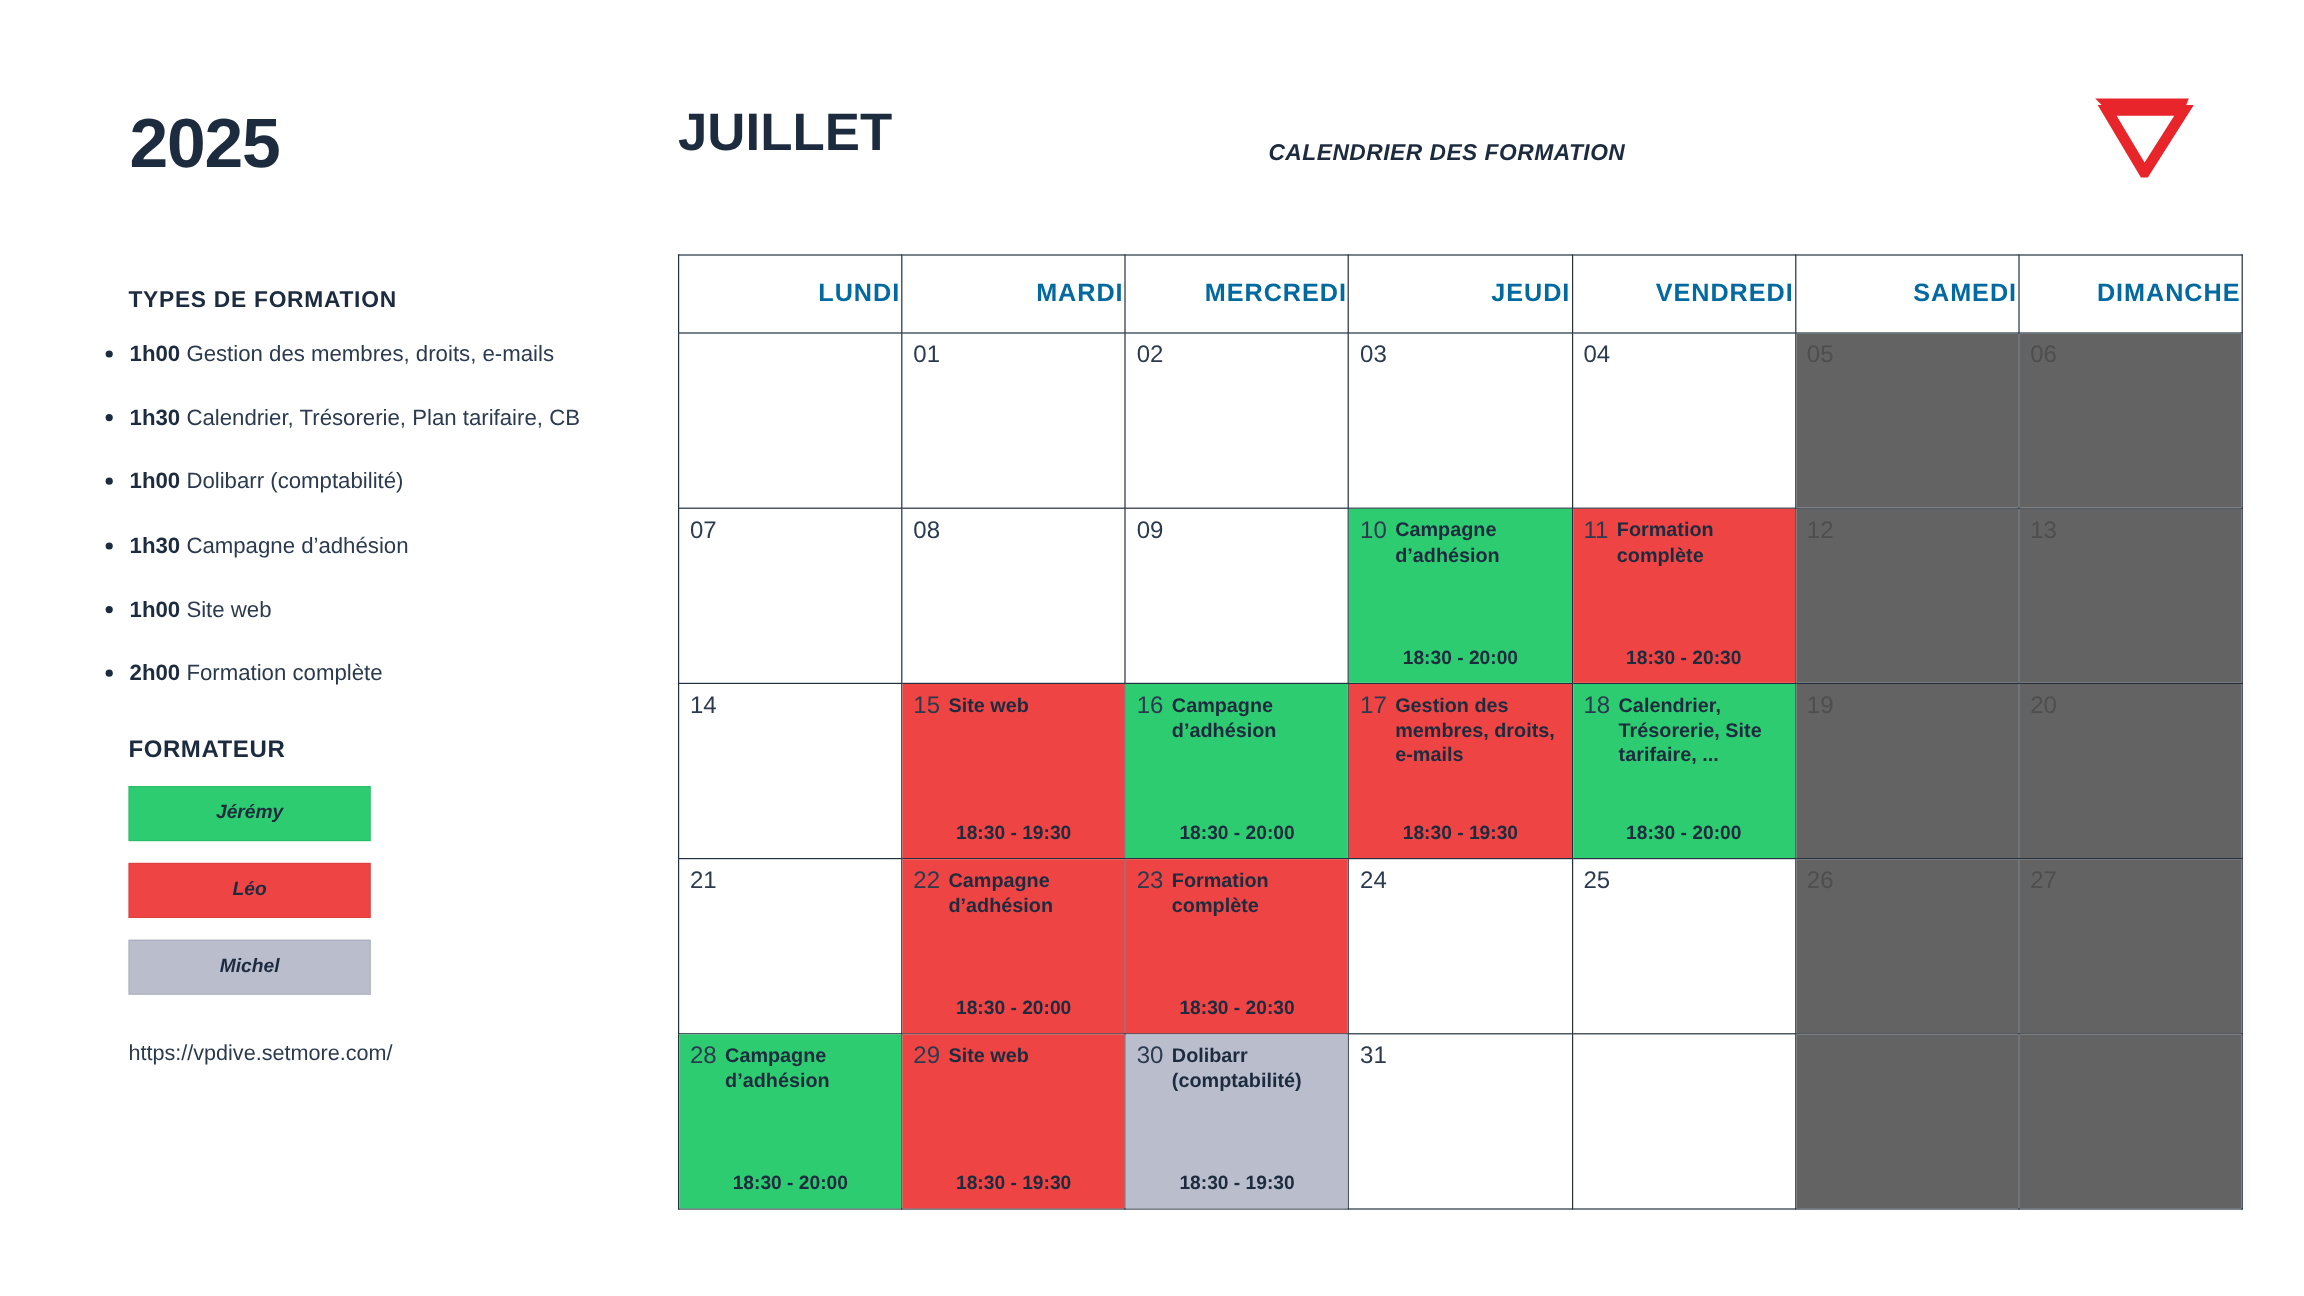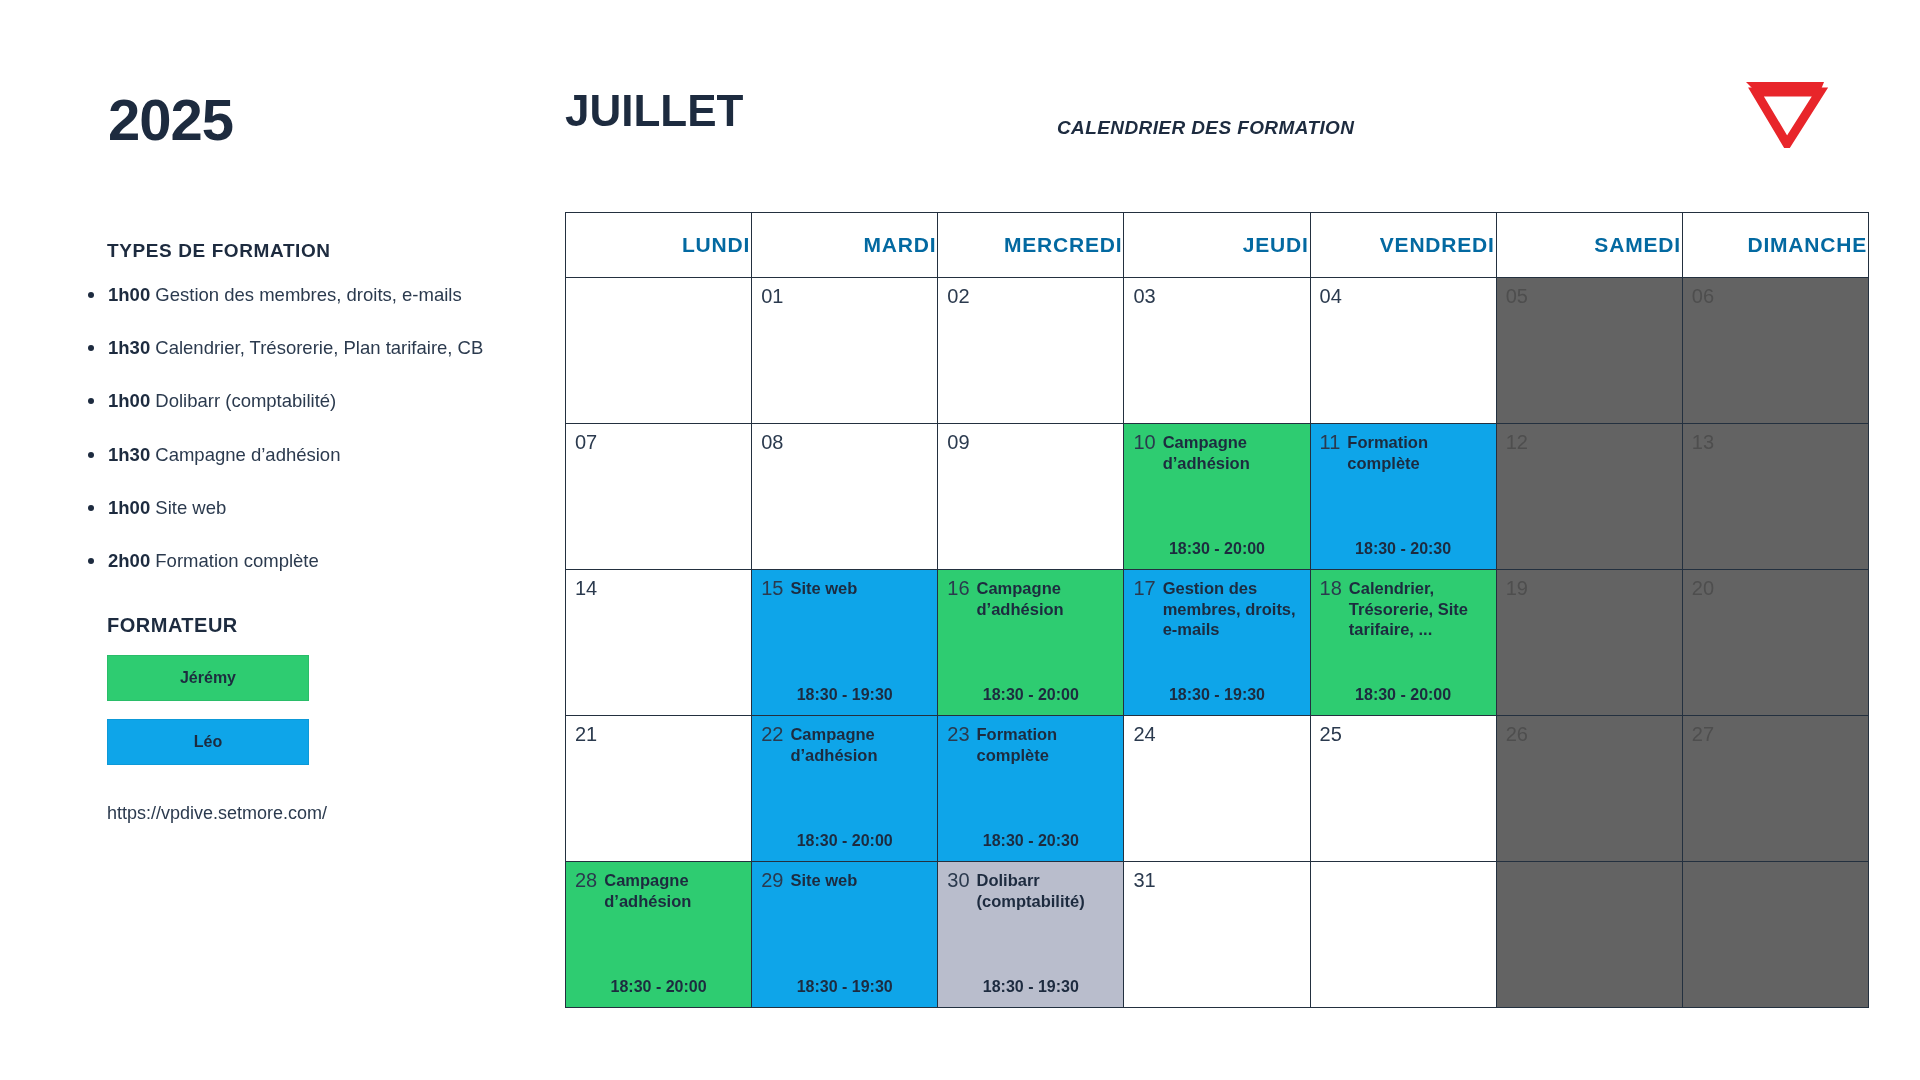--- a/index.html
+++ b/index.html
@@ -109,20 +109,21 @@
     width: 200px;
     height: 44px;
     margin: 18px 0 0 35px;
     display: flex;
     align-items: center;
     justify-content: center;
     font-size: 16px;
     font-weight: bold;
     color: #1d2b3f;
     border: 1px solid rgba(0,0,0,0.07);
+    font-style: italic;
   }
   .link {
     margin: 38px 0 0 35px;
     font-size: 18px;
     color: #2b3a4e;
   }
 
   
   .calendar {
     position: absolute;
@@ -178,21 +179,21 @@
     position: absolute;
     left: 0;
     right: 0;
     bottom: 11px;
     text-align: center;
     font-size: 16px;
     font-weight: bold;
     color: #1d2b3f;
   }
   .green { background: #2ecc71; }
-  .red   { background: #0ea5e9; }
+  .red   { background: #ef4444; }
   .grey  { background: #b9bdcc; }
   .off   { background: #636363; }
   .off .daynum { color: #4e4e4e; }
 </style>
 </head>
 <body>
 
 <div class="page">
 
   <div class="year">2025</div>
@@ -213,20 +214,21 @@
       <li><b>1h30</b> <span>Calendrier, Trésorerie, Plan tarifaire, CB</span></li>
       <li><b>1h00</b> <span>Dolibarr (comptabilité)</span></li>
       <li><b>1h30</b> <span>Campagne d’adhésion</span></li>
       <li><b>1h00</b> <span>Site web</span></li>
       <li><b>2h00</b> <span>Formation complète</span></li>
     </ul>
 
     <div class="formateur-title">FORMATEUR</div>
     <div class="trainer green">Jérémy</div>
     <div class="trainer red">Léo</div>
+    <div class="trainer grey">Michel</div>
 
     <div class="link">https://vpdive.setmore.com/</div>
   </div>
 
   <table class="calendar">
     <thead>
       <tr>
         <th>LUNDI</th>
         <th>MARDI</th>
         <th>MERCREDI</th>

